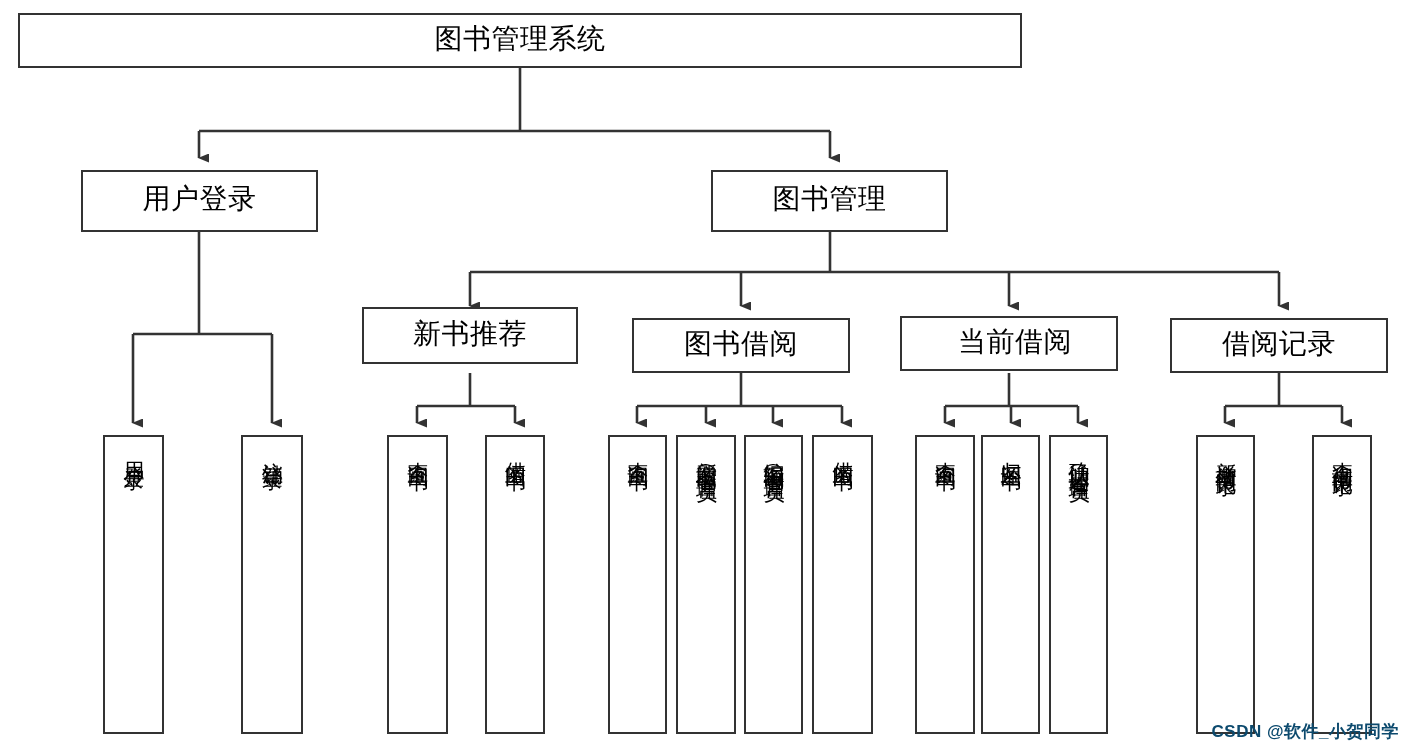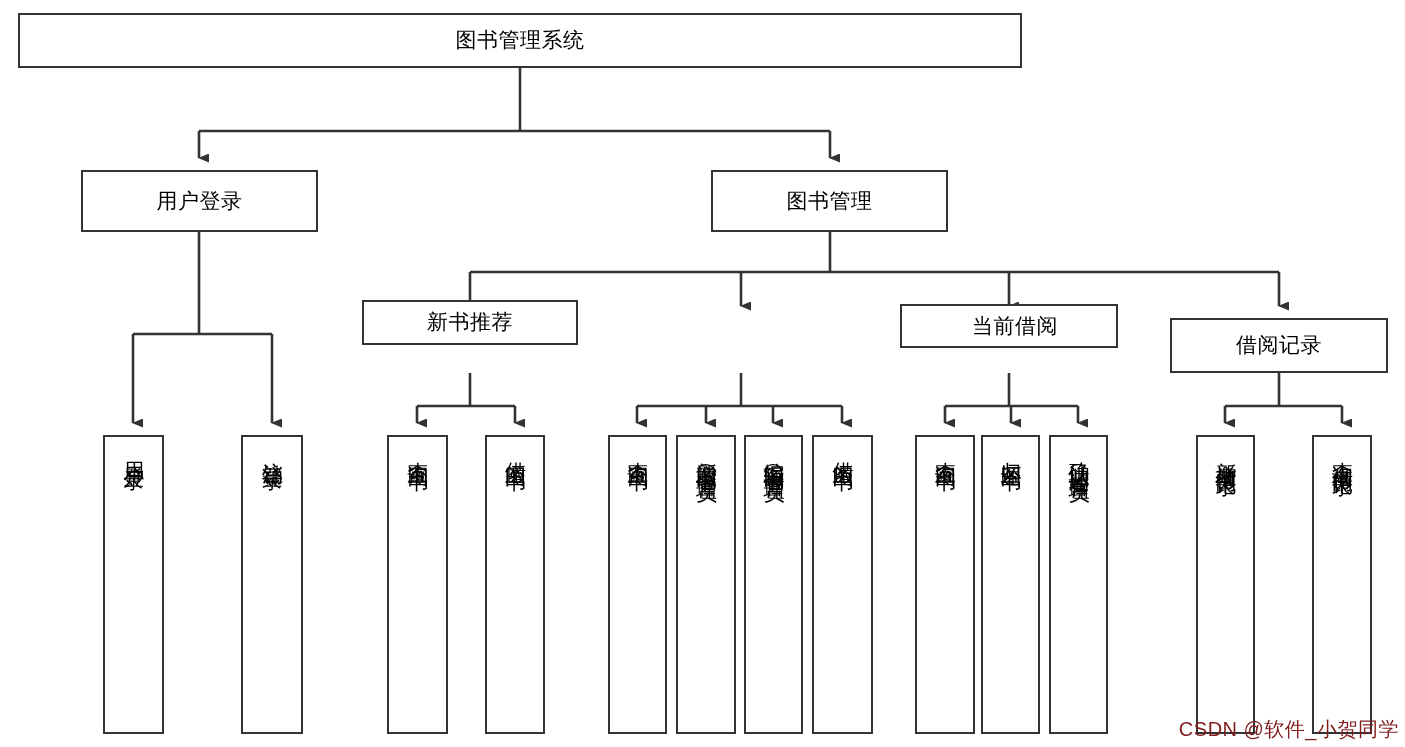--- a/index.html
+++ b/index.html
@@ -39,44 +39,46 @@
     overflow: hidden;
   }
   .node-label {
     display: block;
     text-align: center;
     line-height: 1.18;
     color: #000000;
   }
   .node.horizontal .node-label {
     writing-mode: horizontal-tb;
-    font-size: 21px;
+    font-size: 28px;
     letter-spacing: 0.5px;
+    font-family: Liberation Mono, monospace;
   }
   .node.vertical {
     align-items: flex-start;
     justify-content: center;
     padding-top: 8px;
   }
   .node.vertical .node-label {
     writing-mode: vertical-rl;
     text-orientation: upright;
     font-size: 21px;
     letter-spacing: 3px;
     white-space: nowrap;
   }
   .watermark {
     position: absolute;
     right: 6px;
     bottom: 4px;
-    font-size: 20px;
-    color: #7f1d1d;
+    font-size: 17px;
+    color: #0c4a6e;
     letter-spacing: 0.5px;
     white-space: nowrap;
     pointer-events: none;
+    font-weight: bold;
   }
 </style>
 </head>
 <body>
 
 <div id="diagram-root">
 
   <svg id="connectors" viewBox="0 0 1405 747" xmlns="http://www.w3.org/2000/svg">
     <defs>
       <marker id="arrowhead" markerWidth="9" markerHeight="11" refX="4.5" refY="10" orient="auto" markerUnits="userSpaceOnUse">
@@ -131,24 +133,27 @@
     <span class="node-label">图书管理系统</span>
   </div>
 
   <div class="node horizontal" style="left:81px; top:170px; width:237px; height:62px;">
     <span class="node-label">用户登录</span>
   </div>
   <div class="node horizontal" style="left:711px; top:170px; width:237px; height:62px;justify-content:center;">
     <span class="node-label">图书管理</span>
   </div>
 
-  <div class="node horizontal" style="left:362px; top:300px; width:216px; height:45px;">
+  <div class="node horizontal" style="left:362px; top:307px; width:216px; height:57px;">
     <span class="node-label">新书推荐</span>
   </div>
-  <div class="node horizontal" style="left:900px; top:304px; width:218px; height:44px;padding-left:12px;">
+  <div class="node horizontal" style="left:632px; top:318px; width:218px; height:55px;">
+    <span class="node-label">图书借阅</span>
+  </div>
+  <div class="node horizontal" style="left:900px; top:316px; width:218px; height:55px;padding-left:12px;">
     <span class="node-label">当前借阅</span>
   </div>
   <div class="node horizontal" style="left:1170px; top:318px; width:218px; height:55px;justify-content:center;">
     <span class="node-label">借阅记录</span>
   </div>
 
   <div class="node vertical" style="left:103px; top:435px; width:61px; height:299px;">
     <span class="node-label">用户登录</span>
   </div>
   <div class="node vertical" style="left:241px; top:435px; width:62px; height:299px;">

